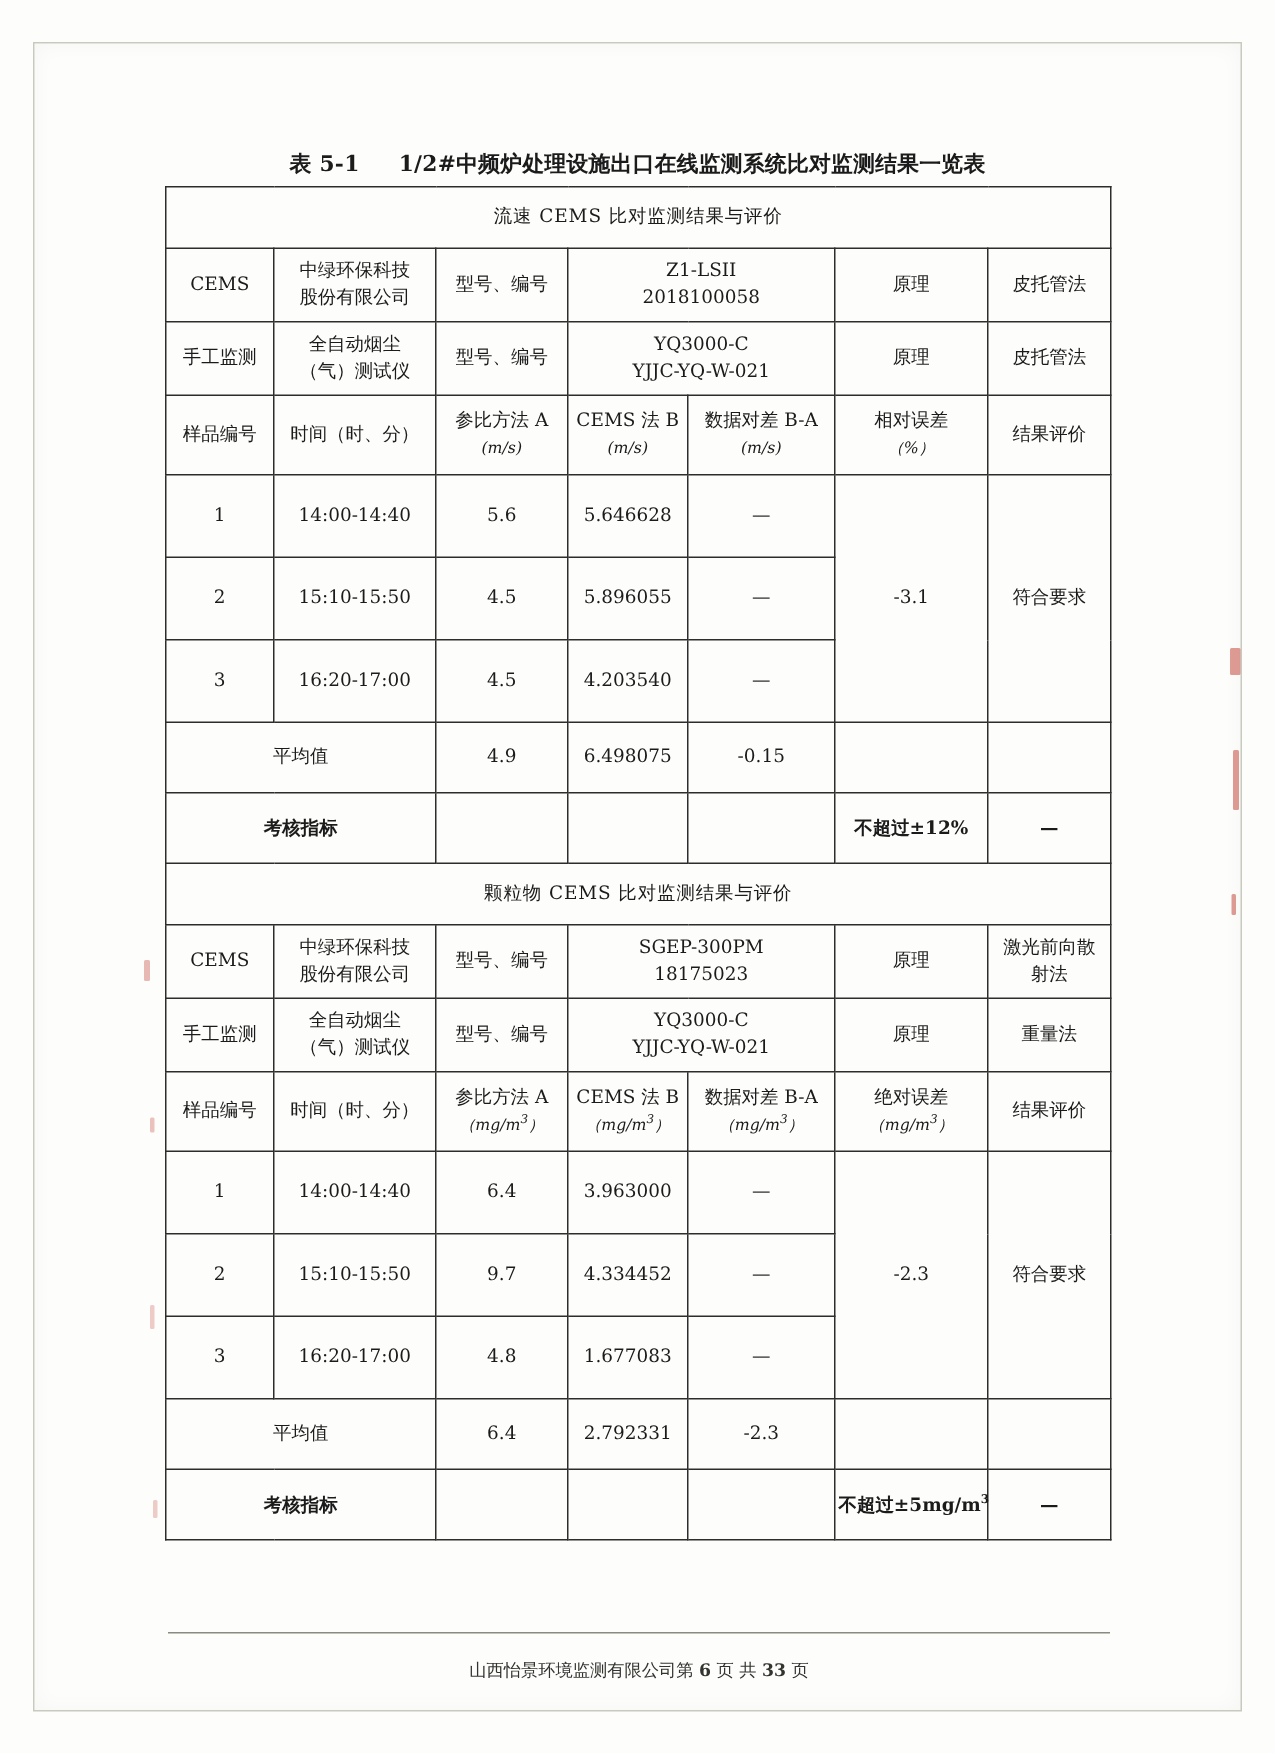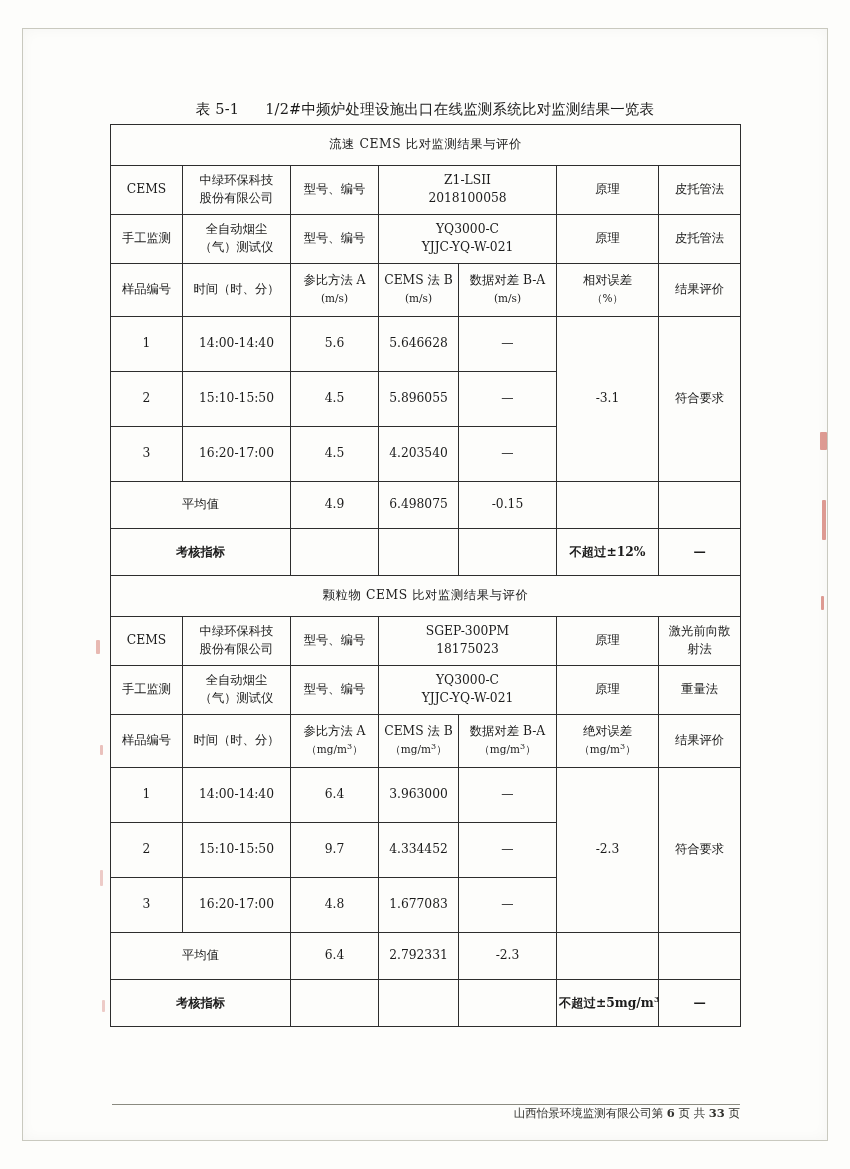--- a/index.html
+++ b/index.html
@@ -31,21 +31,21 @@
     box-shadow: inset 0 0 14px rgba(0,0,0,0.035);
     pointer-events: none;
   }
   .doc-title {
     position: absolute;
     top: 100px;
     left: 0;
     right: 0;
     text-align: center;
     font-size: 14.5px;
-    font-weight: normal;
+    font-weight: bold;
     letter-spacing: 0.2px;
     white-space: nowrap;
   }
   .doc-title .num {
     margin-right: 26px;
   }
   table.main {
     position: absolute;
     top: 124px;
     left: 110px;
@@ -64,35 +64,35 @@
   .section-title td {
     font-size: 14px;
     height: 34px;
     letter-spacing: 0.6px;
   }
   .row-dev td { height: 42px; }
   .row-head td { height: 46px; font-size: 12px; }
   .row-data td { height: 48px; }
   .row-avg td { height: 40px; }
   .row-idx td { height: 40px; font-weight: bold; }
-  .tiny { font-size: 10.5px; }
+  .tiny { font-size: 10.5px; font-style: italic; }
   .nowrap { white-space: nowrap; }
   .two-line { line-height: 1.35; }
   .dash { font-size: 12px; }
   sup { font-size: 8px; vertical-align: super; }
 
   .footer {
     position: absolute;
     left: 112px;
     right: 110px;
     bottom: 48px;
     border-top: 1px solid #8a8a80;
-    padding-top: 1px;
+    padding-top: 17px;
     display: flex;
-    justify-content: flex-end;
+    justify-content: center;
     font-size: 11.5px;
     color: #33332f;
   }
   .footer .pageno b { font-weight: bold; }
   
   .mark {
     position: absolute;
     background: #c0392b;
     opacity: 0.5;
     border-radius: 1px;

